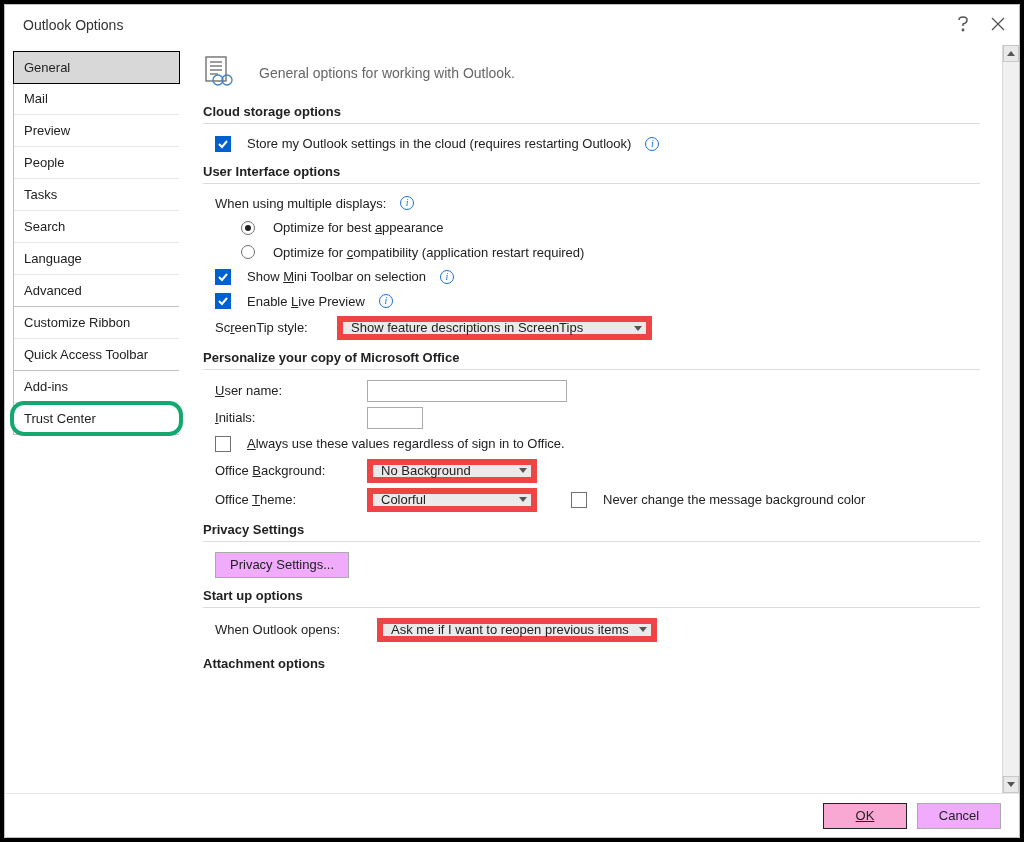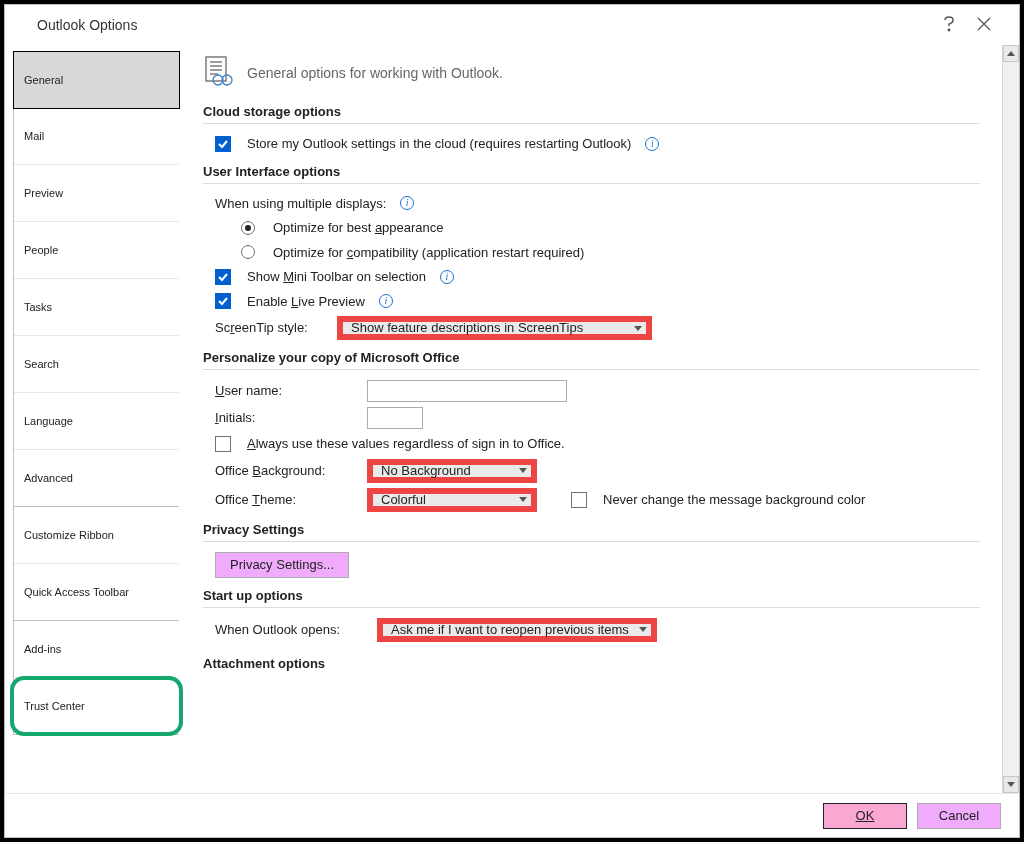--- a/index.html
+++ b/index.html
@@ -25,21 +25,21 @@
     display: flex;
     flex-direction: column;
     border: 1px solid #bfbfbf;
   }
   
   .titlebar {
     height: 40px;
     display: flex;
     align-items: center;
     justify-content: space-between;
-    padding: 0 28px;
+    padding: 0 14px;
     color: #333;
     font-size: 14px;
   }
   .titlebar .left { padding-left: 4px; }
   .titlebar .right { display: flex; gap: 22px; align-items: center; }
   .t-icon { cursor: pointer; }
   .t-icon svg { stroke: #555; }
   
   .body {
     flex: 1;
@@ -50,24 +50,24 @@
   .sidebar {
     width: 182px;
     padding: 6px 8px;
   }
   .nav {
     border: 1px solid #bfbfbf;
     border-right: none;
     background: #fff;
   }
   .nav-item {
-    padding: 22px 10px;
+    padding: 8px 10px;
     border-bottom: 1px solid #e6e6e6;
     cursor: pointer;
-    font-size: 11px;
+    font-size: 13px;
   }
   .nav-item:last-child { border-bottom: none; }
   .nav-item.selected {
     background: #d8d8d8;
     border: 1px solid #000;
     margin: -1px;
   }
   .nav-group-div {
     border-top: 1px solid #bfbfbf;
     margin-top: -1px;
@@ -118,21 +118,21 @@
     width: 0; height: 0;
     border-left: 4px solid transparent;
     border-right: 4px solid transparent;
   }
   .scrollbar .up .arrow { border-bottom: 5px solid #555; }
   .scrollbar .down .arrow { border-top: 5px solid #555; }
   
   .header-row {
     display: flex;
     align-items: center;
-    gap: 10px;
+    gap: 22px;
     margin-bottom: 14px;
   }
   .header-row .txt { color: #666; font-size: 14px; }
   .header-icon svg { stroke: #666; fill: none; }
   
   .section-title {
     font-weight: 600;
     margin-top: 10px;
     margin-bottom: 4px;
     font-size: 13px;

